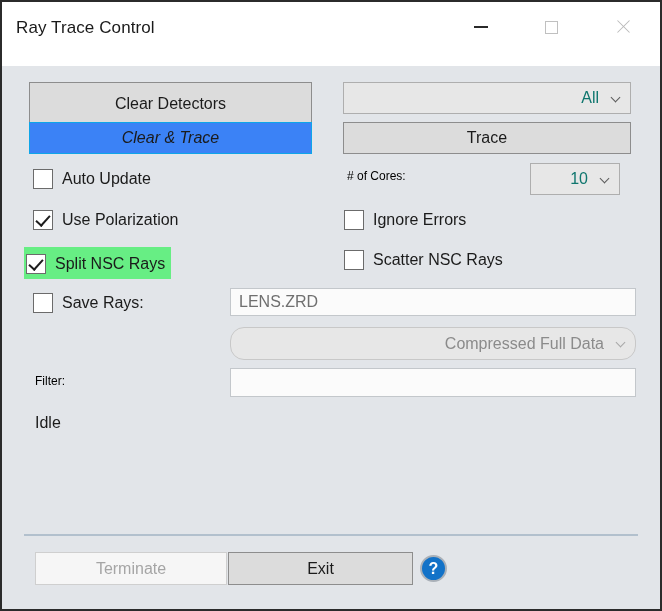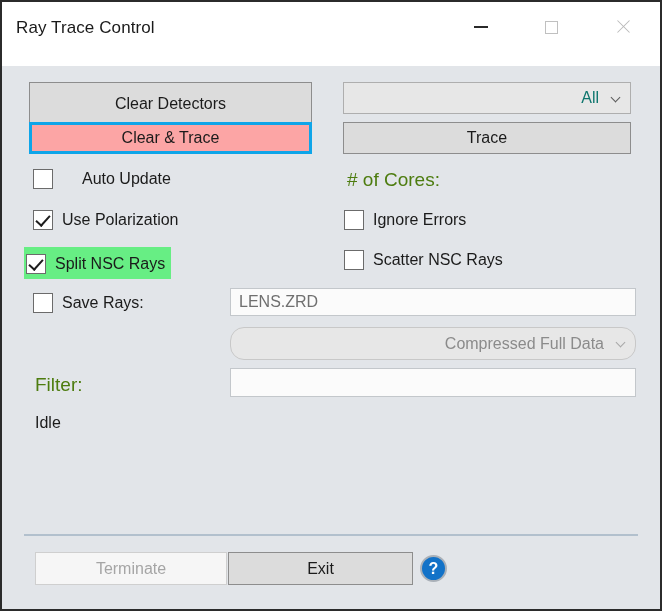--- a/index.html
+++ b/index.html
@@ -83,22 +83,23 @@
     border: 1px solid #8d8d8d;
     font-family: "Liberation Sans", sans-serif;
     font-size: 16px;
     color: #1b1b1b;
     display: flex;
     align-items: center;
     justify-content: center;
     cursor: default;
   }
   .btn.focused {
-    border: 3px solid #0ea5e9;
-    background: #fca5a5;
+    border: 1px solid #0ea5e9;
+    background: #3b82f6;
+    font-style: italic;
   }
   .btn.disabled {
     background: #f6f6f6;
     border: 1px solid #cfcfcf;
     color: #a5a5a5;
   }
   .combo {
     position: absolute;
     box-sizing: border-box;
     background: #e7e7e7;
@@ -179,22 +180,22 @@
     transform: rotate(42deg);
   }
   .clabel {
     margin-left: 9px;
     font-size: 16px;
     color: #1b1b1b;
     white-space: nowrap;
   }
   .flabel {
     position: absolute;
-    font-size: 19px;
-    color: #4d7c0f;
+    font-size: 12px;
+    color: #000000;
     white-space: nowrap;
   }
   #status-text {
     position: absolute;
     left: 33px;
     top: 412px;
     font-size: 16px;
     color: #1b1b1b;
   }
   #separator {
@@ -244,26 +245,30 @@
 
   <div class="btn" style="left:27px; top:80px; width:283px; height:44px;">Clear Detectors</div>
   <div class="btn focused" style="left:27px; top:120px; width:283px; height:32px;">Clear &amp; Trace</div>
 
   <div class="combo" style="left:341px; top:80px; width:288px; height:32px;">
     <span class="combo-value">All</span>
     <span class="chev"></span>
   </div>
   <div class="btn" style="left:341px; top:120px; width:288px; height:32px;">Trace</div>
 
-  <div class="checkrow" style="left:31px; top:164px;gap:20px;">
+  <div class="checkrow" style="left:31px; top:164px;">
     <span class="cbox"></span>
     <span class="clabel">Auto Update</span>
   </div>
 
   <div class="flabel" style="left:345px; top:167px;"># of Cores:</div>
+  <div class="combo" style="left:528px; top:161px; width:90px; height:32px;">
+    <span class="combo-value">10</span>
+    <span class="chev"></span>
+  </div>
 
   <div class="checkrow" style="left:31px; top:205px;">
     <span class="cbox checked"></span>
     <span class="clabel">Use Polarization</span>
   </div>
 
   <div class="checkrow" style="left:342px; top:205px;">
     <span class="cbox"></span>
     <span class="clabel">Ignore Errors</span>
   </div>

